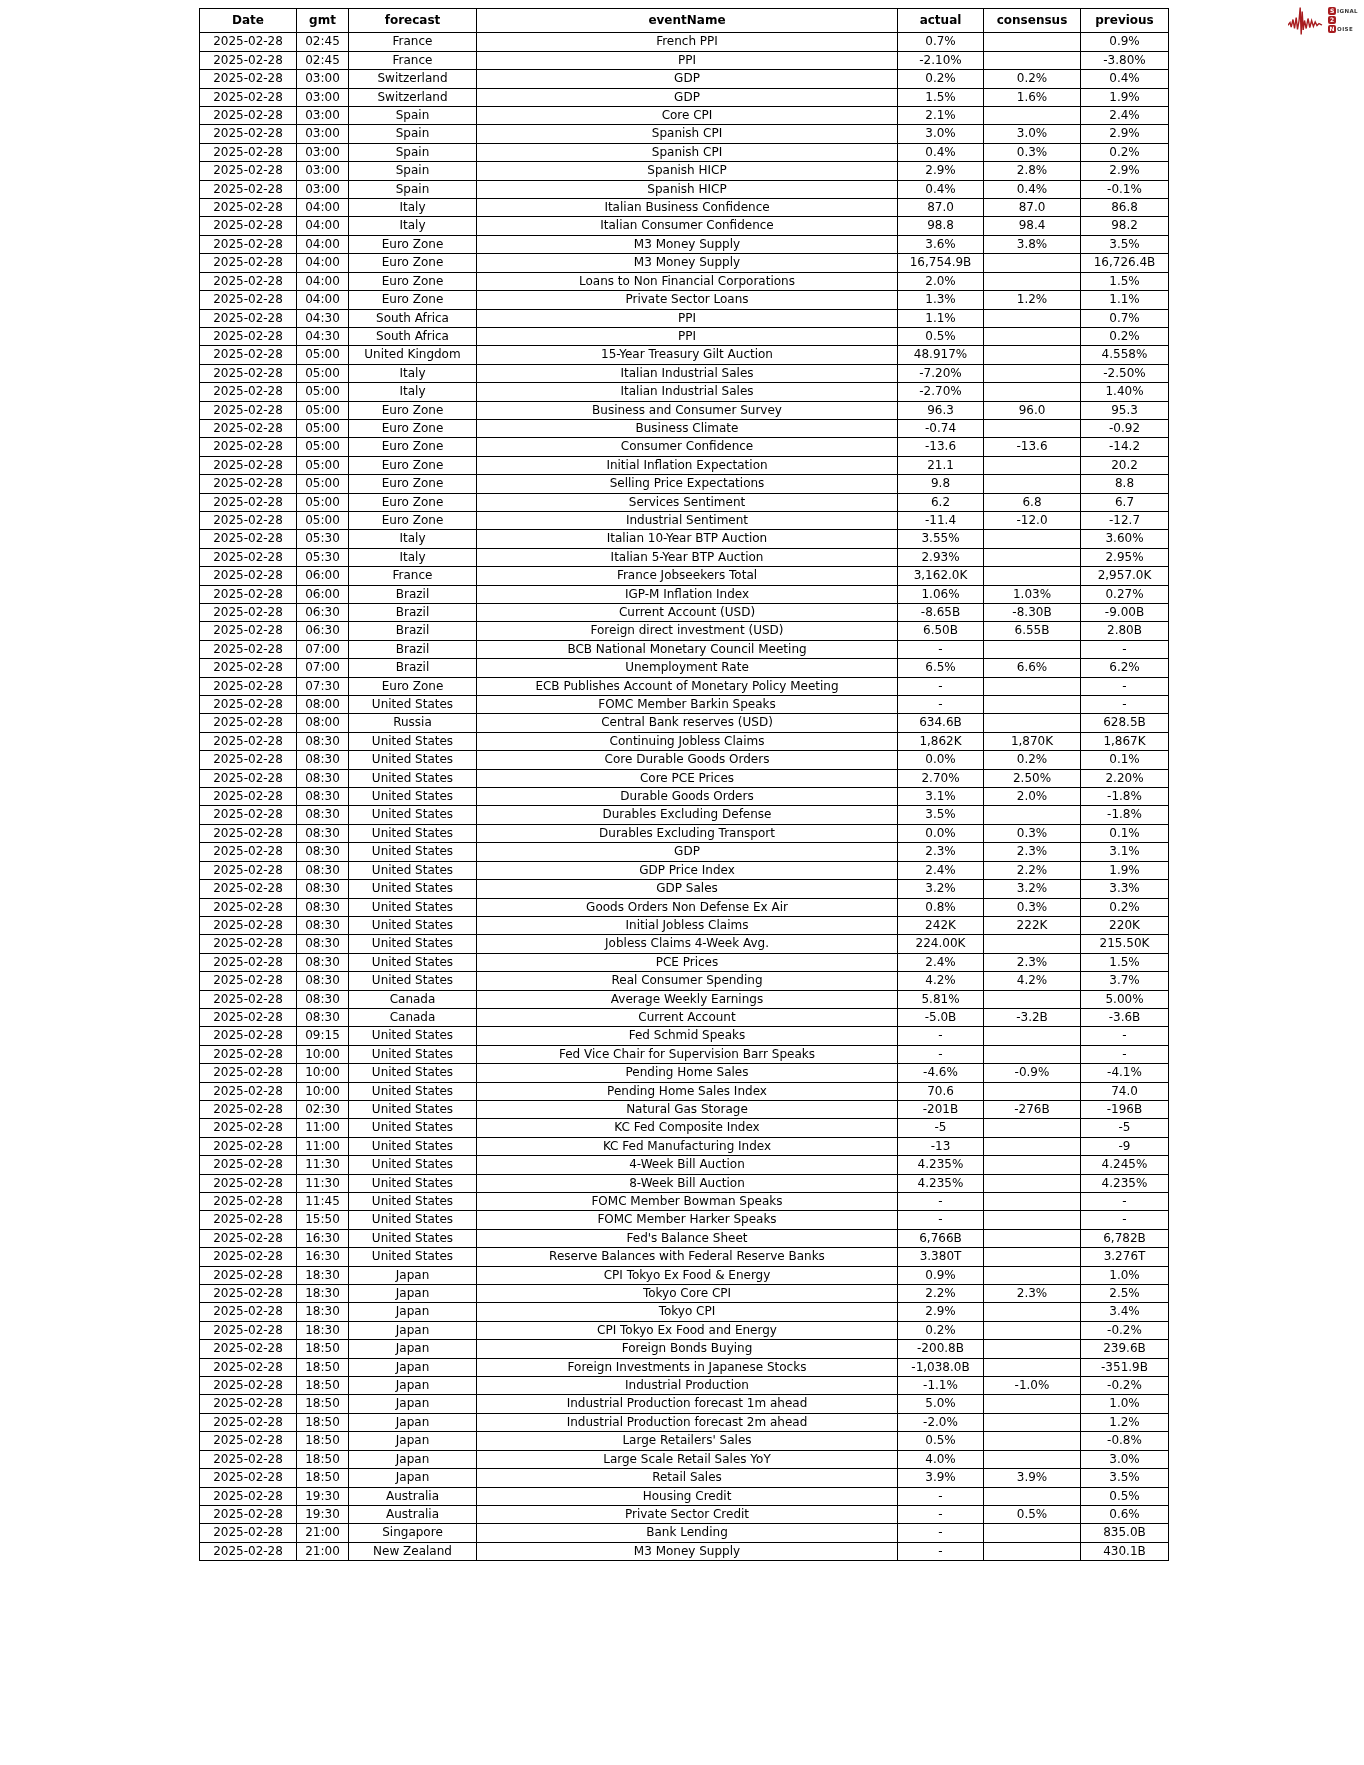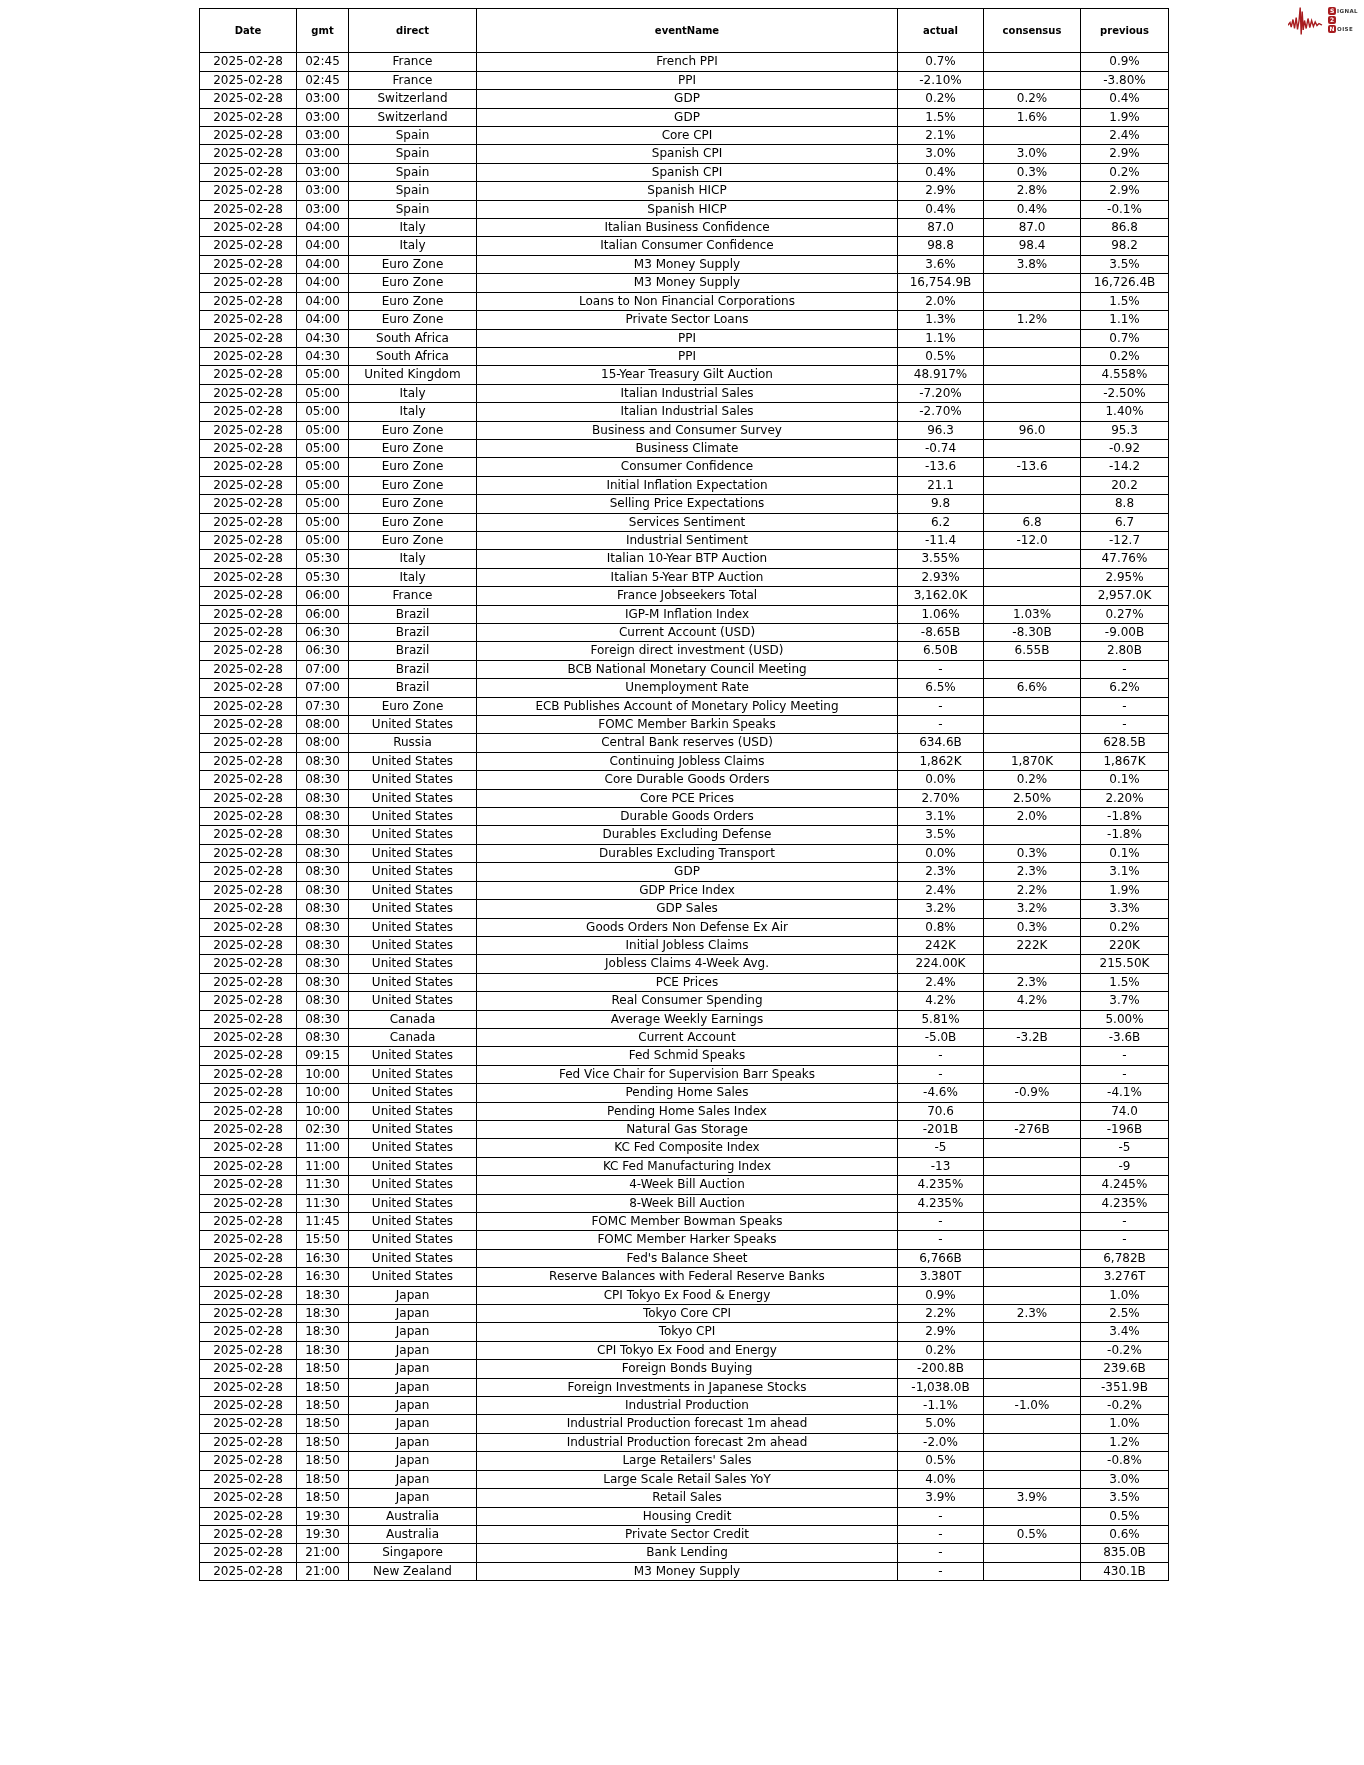--- a/index.html
+++ b/index.html
@@ -25,22 +25,22 @@
     border: 1px solid #000;
     text-align: center;
     font-size: 12px;
     line-height: 15.4px;
     padding: 1px 3px;
     white-space: nowrap;
     overflow: hidden;
   }
   table.calendar th {
     font-weight: bold;
-    font-size: 10px;
-    padding: 14px 3px;
+    font-size: 12px;
+    padding: 4px 3px;
   }
   col.c-date     { width: 97px; }
   col.c-gmt      { width: 52px; }
   col.c-country  { width: 128px; }
   col.c-event    { width: 421px; }
   col.c-actual   { width: 86px; }
   col.c-cons     { width: 97px; }
   col.c-prev     { width: 88px; }
 
   
@@ -103,21 +103,21 @@
       <col class="c-country">
       <col class="c-event">
     <col class="c-actual">
       <col class="c-cons">
       <col class="c-prev">
   </colgroup>
   <thead>
     <tr>
       <th>Date</th>
       <th>gmt</th>
-      <th>direct</th>
+      <th>forecast</th>
       <th>eventName</th>
       <th>actual</th>
       <th>consensus</th>
       <th>previous</th>
     </tr>
   </thead>
   <tbody>
       <tr>
     <td>2025-02-28</td>
     <td>02:45</td>
@@ -361,21 +361,21 @@
     <td>-12.0</td>
     <td>-12.7</td>
   </tr>
       <tr>
     <td>2025-02-28</td>
     <td>05:30</td>
     <td>Italy</td>
     <td>Italian 10-Year BTP Auction</td>
     <td>3.55%</td>
     <td></td>
-    <td>47.76%</td>
+    <td>3.60%</td>
   </tr>
       <tr>
     <td>2025-02-28</td>
     <td>05:30</td>
     <td>Italy</td>
     <td>Italian 5-Year BTP Auction</td>
     <td>2.93%</td>
     <td></td>
     <td>2.95%</td>
   </tr>

